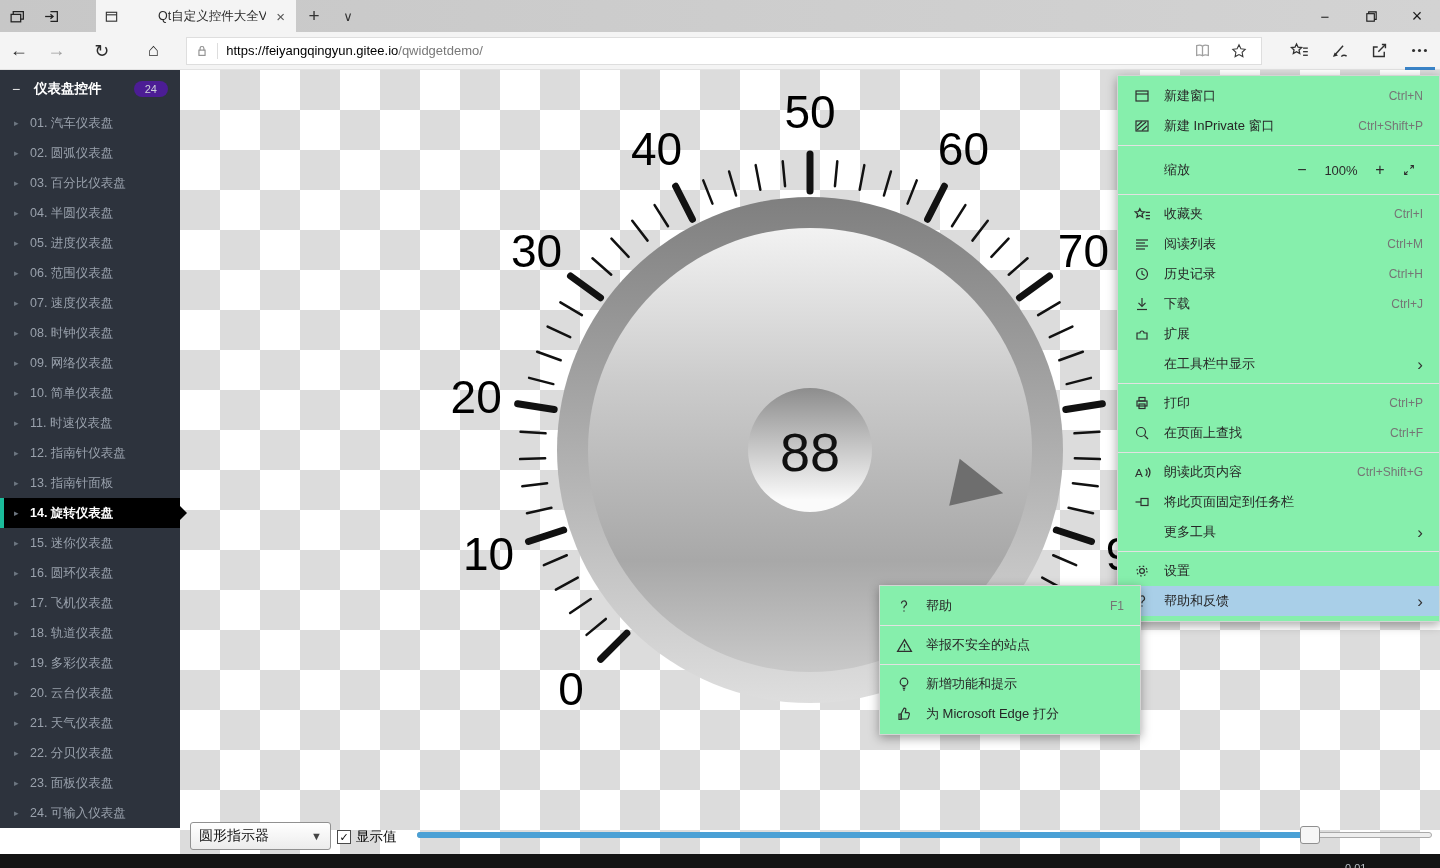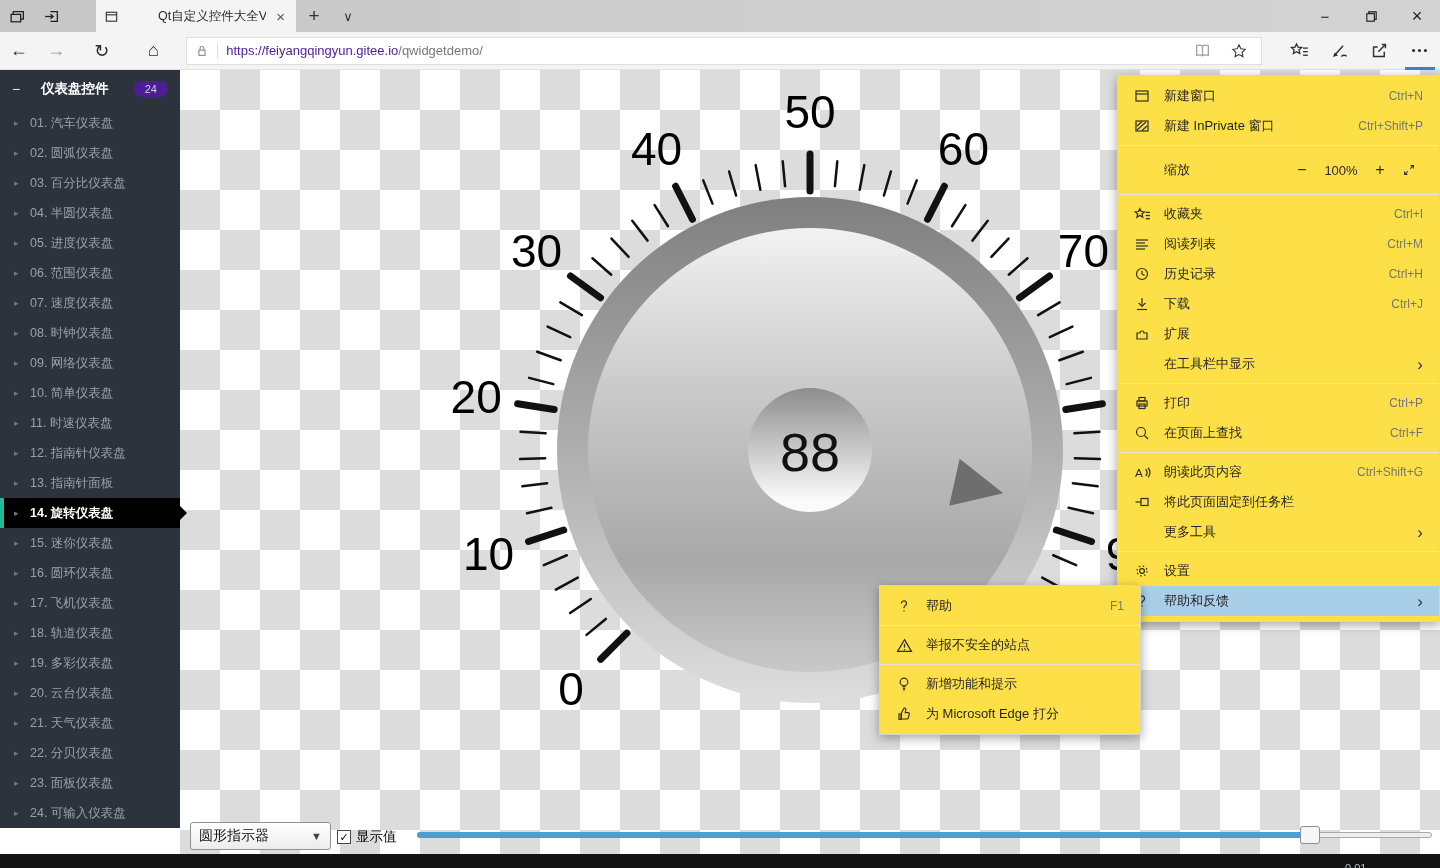--- a/index.html
+++ b/index.html
@@ -27,33 +27,33 @@
   .toolbar { position:absolute; left:0; top:32px; width:1440px; height:38px; background:#f4f4f4;
     display:flex; align-items:center; border-bottom:1px solid #e2e2e2; }
   .nav-btn { width:38px; height:38px; display:flex; align-items:center; justify-content:center;
     font-size:18px; color:#2b2b2b; }
   .nav-btn.disabled { color:#9d9d9d; }
   .nav-btn.home { margin-left:14px; }
   .addressbar { margin-left:14px; width:1088px; height:28px; background:#fff;
     border:1px solid #dedede; display:flex; align-items:center; padding:0 8px; gap:8px; }
   .addr-sep { width:1px; height:16px; background:#ddd; }
   .url { font-size:13px; white-space:nowrap; overflow:hidden; flex:1; }
-  .url .host { color:#4c1d95; }
+  .url .host { color:#000000; }
   .url .path { color:#787878; }
   .addr-right-icon { display:flex; align-items:center; padding:0 6px; }
   .hub-btn { width:40px; height:38px; display:flex; align-items:center; justify-content:center;
     position:relative; color:#2f2f2f; }
   .hub-area { margin-left:18px; display:flex; }
   .more-underline { position:absolute; left:5px; right:5px; bottom:0; height:3px; background:#3a84c8; }
 
   
   .sidebar { position:absolute; left:0; top:70px; width:180px; height:758px; background:#2d333d; z-index:3; }
   .sb-header { height:38px; display:flex; align-items:center; padding:0 12px; color:#fff; }
   .sb-minus { font-size:14px; color:#e8e8e8; width:16px; }
-  .sb-title { font-size:13.5px; margin-left:13px; font-weight:bold; }
+  .sb-title { font-size:13.5px; margin-left:6px; font-weight:bold; }
   .sb-badge { margin-left:auto; background:#4c1d95; color:#cdd2d9; font-size:11px;
     border-radius:9px; padding:2px 11px; }
   .sb-item { position:relative; height:30px; line-height:30px; font-size:12.5px; color:#99a1ac;
     padding-left:30px; cursor:default; white-space:nowrap; }
   .sb-item .tri { position:absolute; left:14px; top:0; font-size:9px; color:#6e7782; }
   .sb-item.selected { background:#000; color:#fff; font-weight:bold; }
   .sb-item.selected::before { content:""; position:absolute; left:0; top:0; bottom:0; width:4px; background:#1bbc9b; }
   .sb-item.selected::after { content:""; position:absolute; right:-7px; top:50%; margin-top:-8px;
     border-left:8px solid #000; border-top:8px solid transparent; border-bottom:8px solid transparent; }
   .sb-footer { position:absolute; left:0; top:828px; width:180px; height:26px; background:#fff; }
@@ -84,21 +84,21 @@
     border:1px solid #a9a9a9; border-radius:3px; }
   .slider-fill { position:absolute; left:0; top:1px; height:6px; background:#4aa0d5; border-radius:3px 0 0 3px; }
   .slider-handle { position:absolute; top:-5px; width:20px; height:18px; background:#f6f6f6;
     border:1px solid #8f8f8f; border-radius:3px; }
 
   .footer-bar { position:absolute; left:0; top:854px; width:1440px; height:14px; background:#141414;
     overflow:hidden; z-index:4; }
   .footer-val { position:absolute; left:1345px; top:8px; color:#b9bec4; font-size:11px; }
 
   
-  .menu-panel { position:absolute; background:#fde047; border:1px solid #d4d4d4;
+  .menu-panel { position:absolute; background:#86efac; border:1px solid #d4d4d4;
     box-shadow:0 3px 10px rgba(0,0,0,.35); z-index:10; padding:5px 0; }
   #edge-menu { left:1117px; top:75px; width:323px; }
   #edge-submenu { left:855px; top:585px; width:262px;margin-left:24px; }
   .mrow { height:30px; display:flex; align-items:center; padding:0 16px 0 14px; font-size:13px; color:#262626; }
   .mrow.hl { background:#a9cfe8; }
   .mrow.zoomrow { height:40px; }
   .mi-icon { width:20px; margin-right:12px; display:flex; align-items:center; justify-content:center;
     color:#2f2f2f; font-size:15px; }
   .mi-label { flex:1; white-space:nowrap; }
   .mi-short { color:#757575; font-size:12px; }

